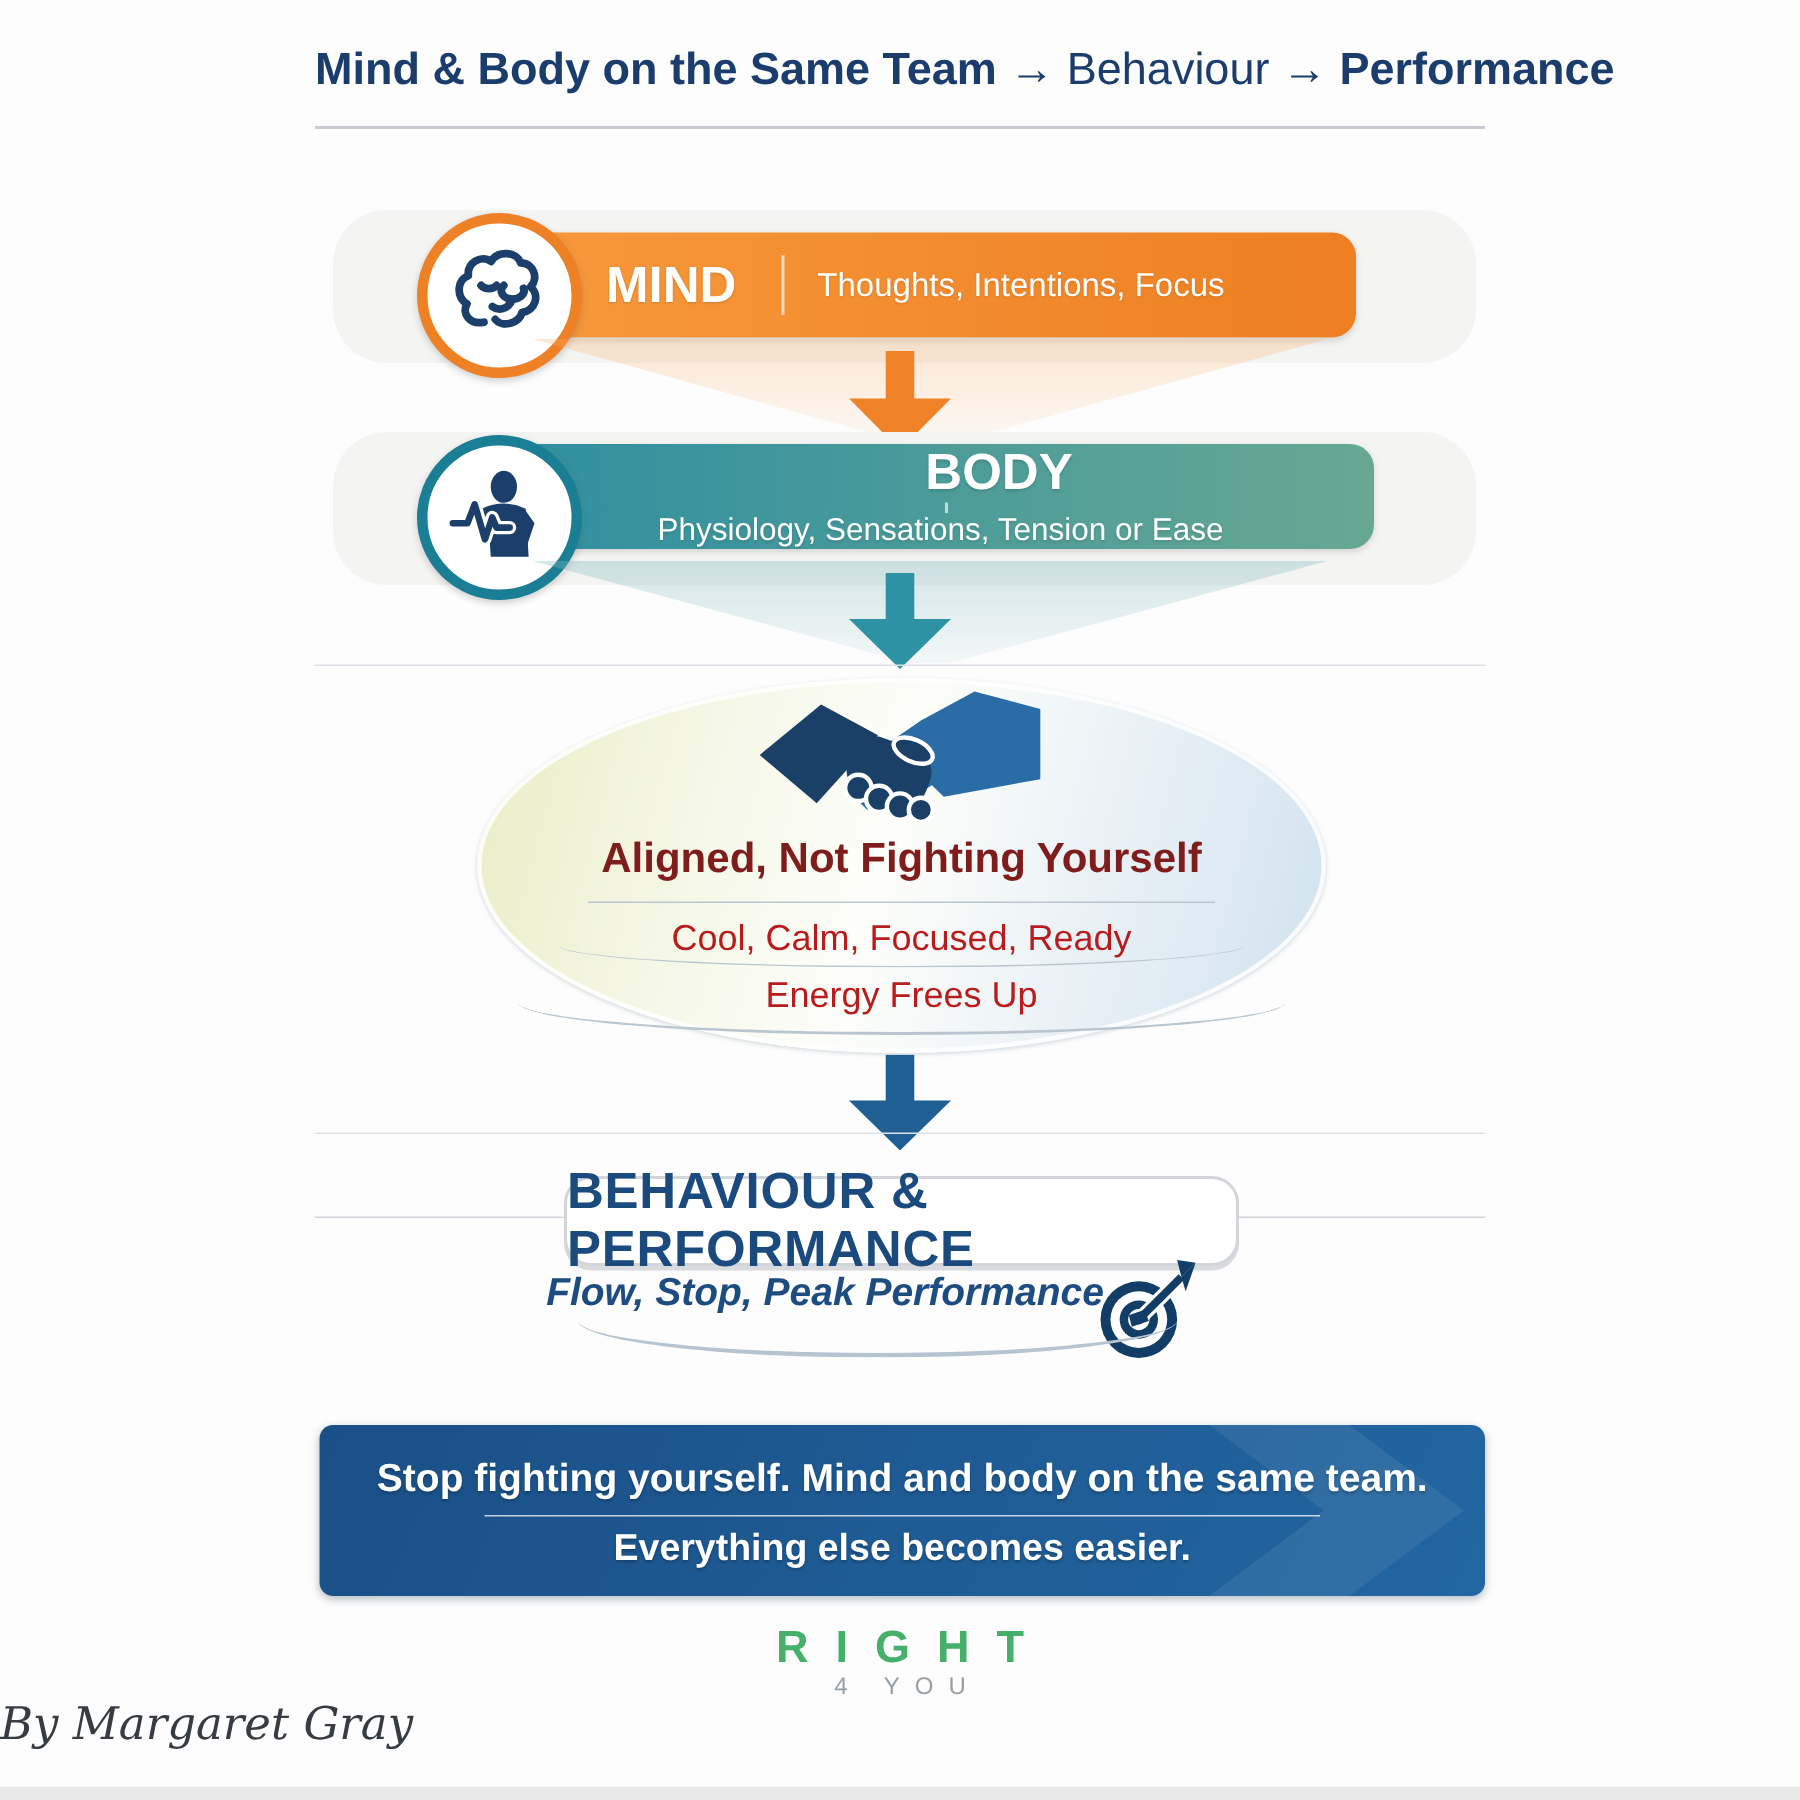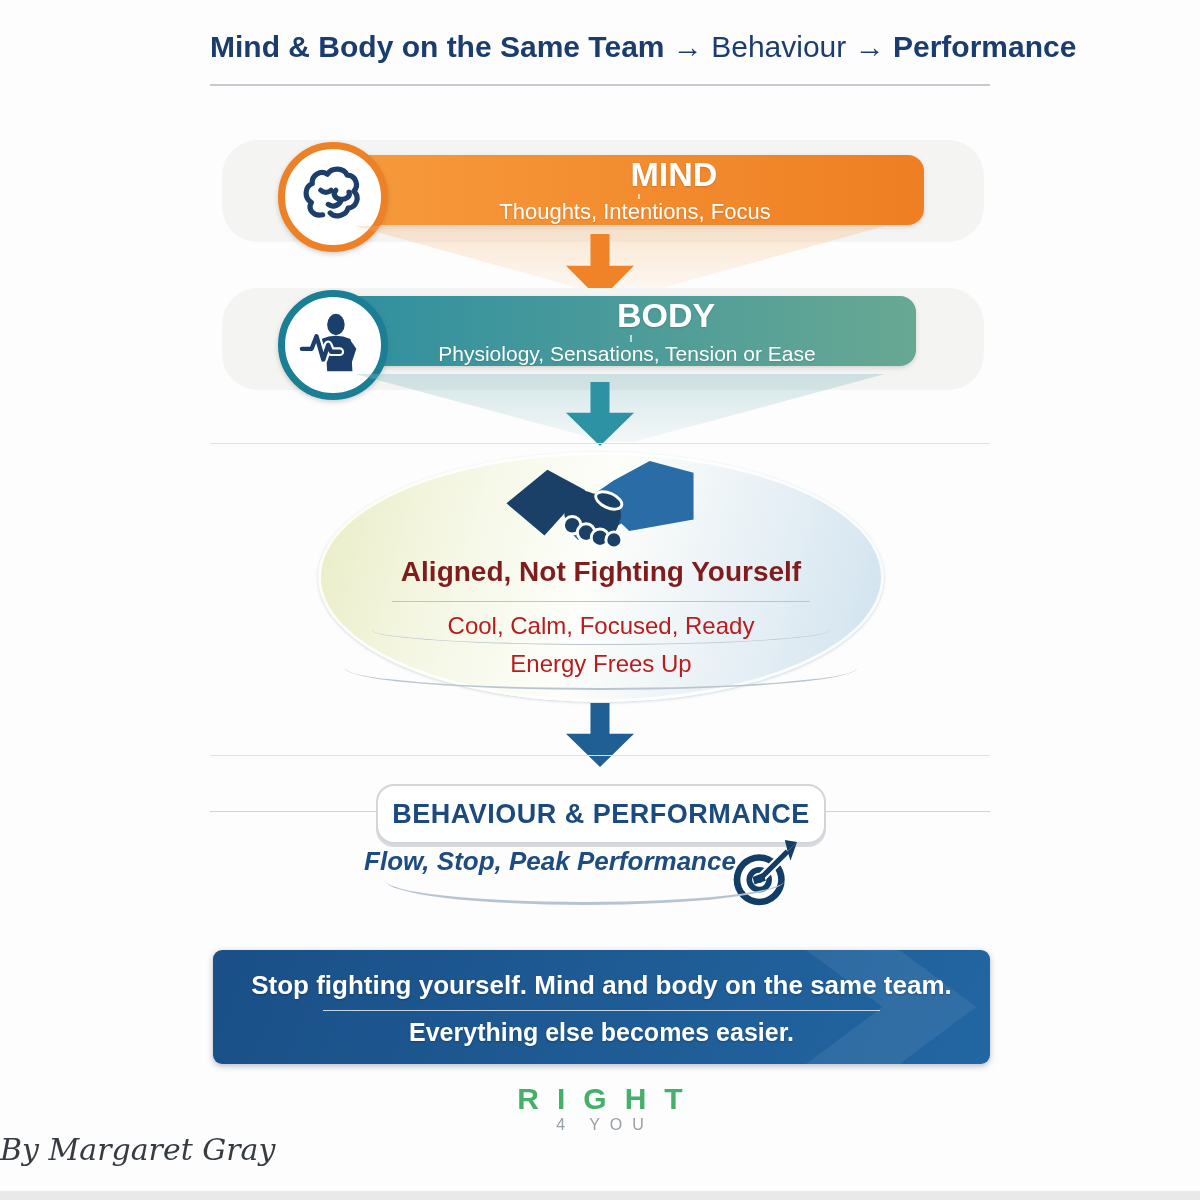--- a/index.html
+++ b/index.html
@@ -37,21 +37,21 @@
   .ellipse-heading{left:318px;top:556px;width:566px;text-align:center;font-size:28px;font-weight:bold;color:#7f1d1d;}
   .thin-div{height:0;border-top:1.5px solid #b9c5d0;}
   .arc-div{border-bottom:1.5px solid #b9c6d0;border-radius:0 0 50% 50%/0 0 100% 100%;}
   .ellipse-line{width:566px;left:318px;text-align:center;font-size:24px;color:#b91c1c;}
 
   
   .beh-box{
     left:376px;top:784px;width:446px;height:56px;background:#fff;border:2px solid #d2d6db;border-radius:18px;
     box-shadow:0 3px 0 rgba(185,190,197,.55);display:flex;align-items:center;justify-content:center;
   }
-  .beh-box span{font-size:27px;font-weight:bold;color:#1b4a7e;letter-spacing:.5px;}
+  .beh-box span{font-size:34px;font-weight:bold;color:#1b4a7e;letter-spacing:.5px;}
   .side-line{top:811px;height:0;border-top:1.5px solid #cfd4da;}
   .flow-line{left:300px;top:846px;width:500px;text-align:center;font-size:26px;font-style:italic;font-weight:600;color:#1d4c80;}
   .swoosh{border-bottom:3px solid #b6c4d2;border-radius:0 0 50% 50%/0 0 100% 100%;}
 
   
   .banner{
     left:213px;top:950px;width:777px;height:114px;border-radius:9px;
     background:linear-gradient(115deg,#1a4f87 0%,#1f5c95 55%,#2266a2 100%);
     box-shadow:0 2px 6px rgba(70,90,110,.4);overflow:hidden;
   }
@@ -76,21 +76,21 @@
   <div class="abs title">
     <span class="b">Mind &amp; Body on the Same Team</span>
     <span class="r">→</span>
     <span class="r">Behaviour</span>
     <span class="r">→</span>
     <span class="b">Performance</span>
   </div>
   <div class="abs title-rule"></div>
 
   <div class="abs soft-bg" style="left:222px;top:140px;width:762px;height:102px;"></div>
-  <div class="abs bar" style="left:346px;top:155px;width:578px;background:linear-gradient(90deg,#f79a3c,#ee7f22);flex-direction:column;">
+  <div class="abs bar" style="left:326px;top:155px;width:578px;background:linear-gradient(90deg,#f79a3c,#ee7f22);">
     <span class="label">MIND</span>
     <span class="vdiv" aria-label="|"></span>
     <span class="desc">Thoughts, Intentions, Focus</span>
   </div>
   <div class="abs ring" style="left:278px;top:142px;border:7px solid #ee8026;">
     <span>
       <svg width="66" height="66" viewBox="0 0 70 70">
         <g fill="none" stroke="#1c3e6b" stroke-width="5.5" stroke-linecap="round" stroke-linejoin="round">
           <path d="M24 56 C14 58 8 50 12 43 C4 38 5 26 13 23 C12 14 22 8 29 13 C34 5 47 6 50 14 C59 14 63 25 57 31 C64 37 60 48 51 49 C49 57 37 60 32 54"></path>
           <path d="M22 30 c3 3 8 3 11 0"></path>

